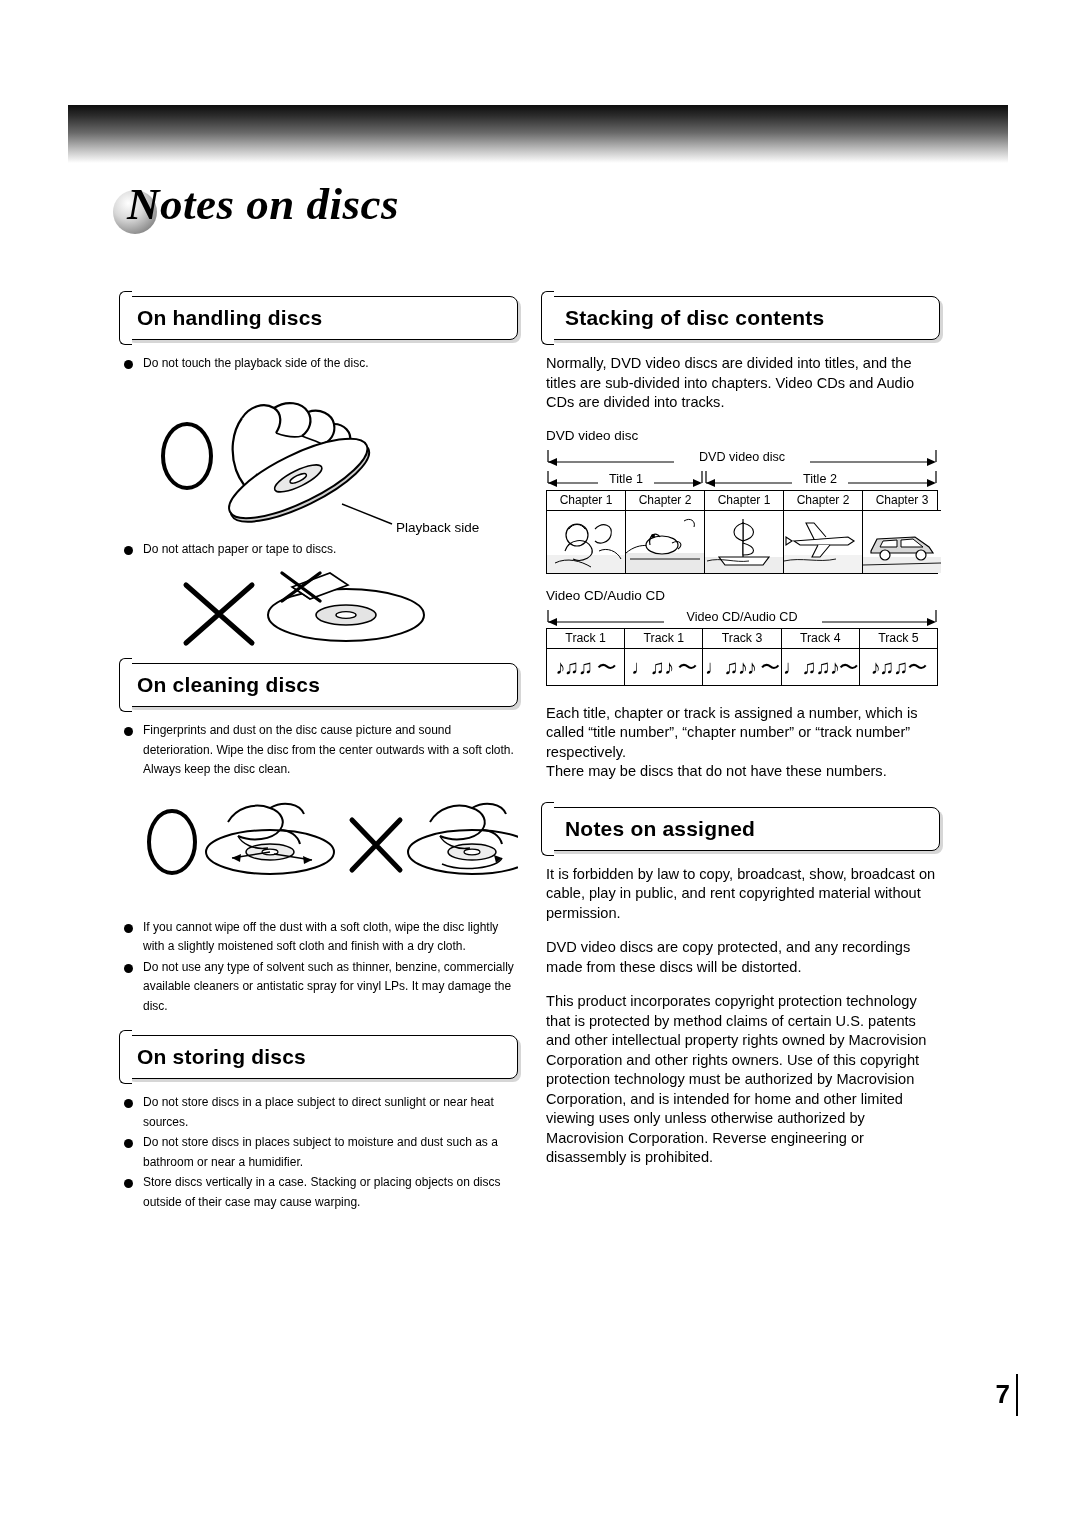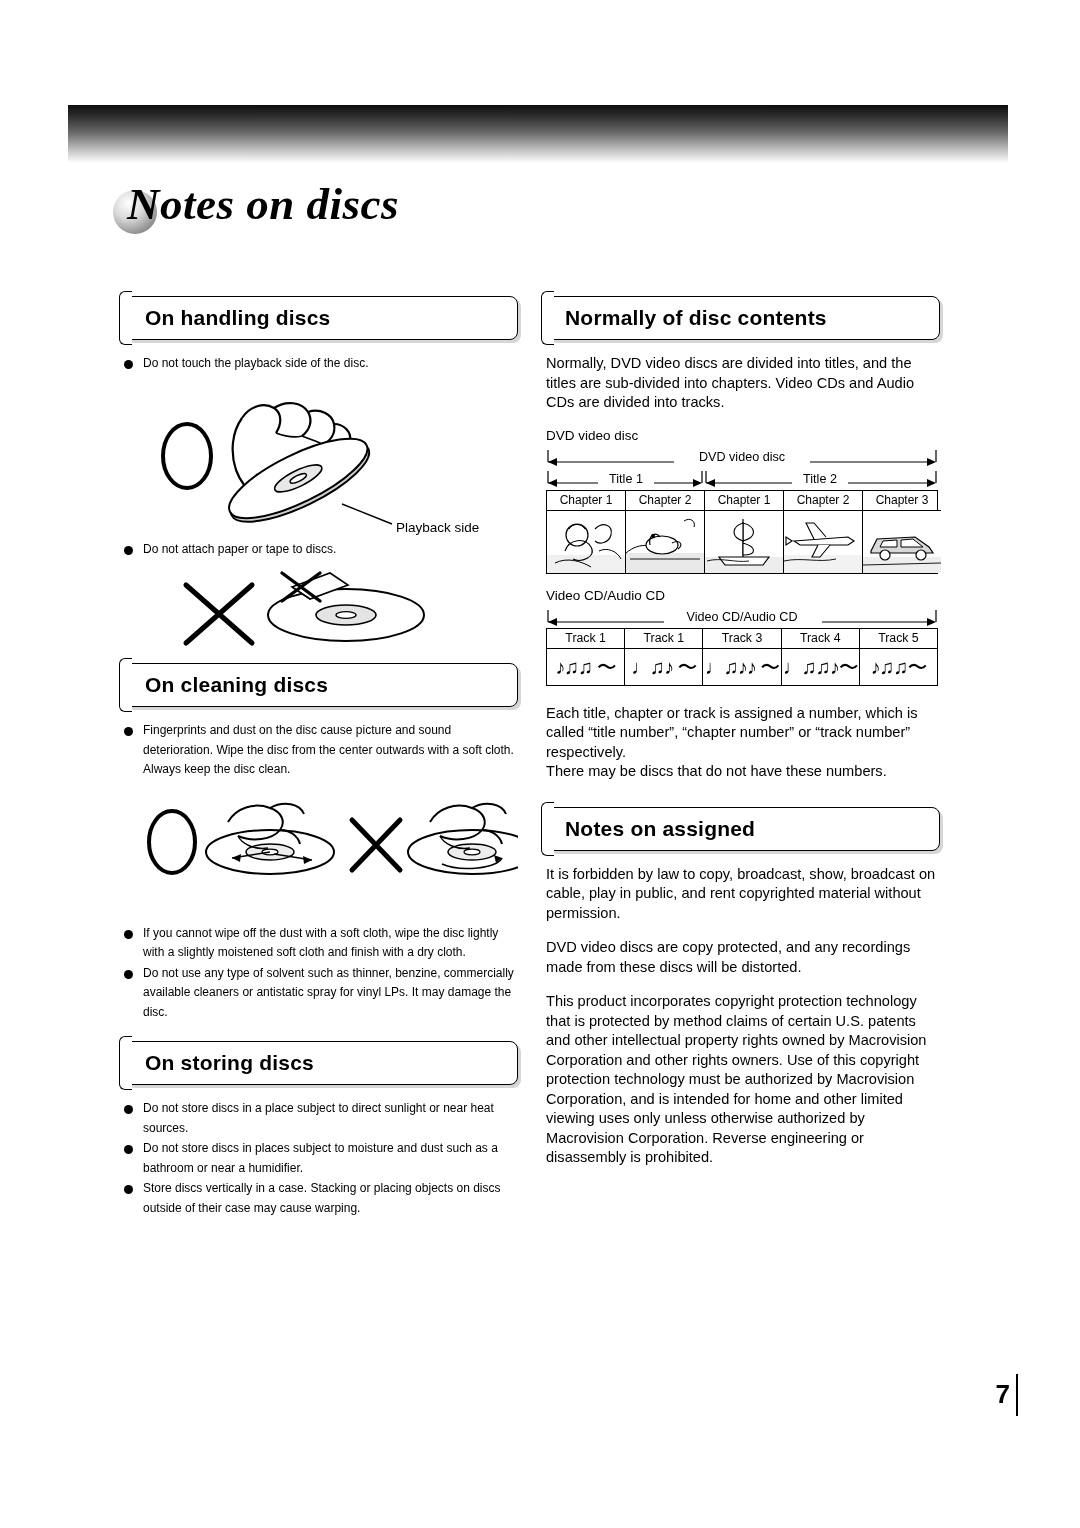--- a/index.html
+++ b/index.html
@@ -87,21 +87,21 @@
     width: 12px;
     height: 52px;
     background: #fff;
     border-left: 1.6px solid #000;
     border-top: 1.6px solid #000;
     border-bottom: 1.6px solid #000;
     border-radius: 6px 0 0 6px;
   }
   .heading span {
     position: absolute;
-    left: 20px;
+    left: 12px;
     top: 50%;
     transform: translateY(-50%);
     font-size: 21px;
     font-weight: bold;
     letter-spacing: 0.2px;
     white-space: nowrap;
   }
   .heading.wide span { left: 18px; }
 
   
@@ -318,42 +318,42 @@
       <path d="M306 36 C314 22 332 16 348 22 C360 26 364 36 358 44 C350 54 330 56 316 50" fill="none" stroke="#000" stroke-width="2"></path>
       <path d="M316 50 C320 58 332 64 346 62" fill="none" stroke="#000" stroke-width="1.5"></path>
       <path d="M358 44 C368 44 376 50 378 58" fill="none" stroke="#000" stroke-width="2"></path>
       <path d="M348 22 C362 14 378 18 382 28" fill="none" stroke="#000" stroke-width="2"></path>
 
       <path d="M318 78 A 34 12 0 0 0 378 72" fill="none" stroke="#000" stroke-width="1.6"></path>
       <path d="M378 72 l-8 -3 l2 8 z" fill="#000"></path>
     </svg>
   </div>
 
-  <ul class="bl" style="margin-top:20px;">
+  <ul class="bl" style="margin-top:14px;">
     <li>If you cannot wipe off the dust with a soft cloth, wipe the disc lightly with a slightly moistened soft cloth and finish with a dry cloth.</li>
     <li>Do not use any type of solvent such as thinner, benzine, commercially available cleaners or antistatic spray for vinyl LPs. It may damage the disc.</li>
   </ul>
 
   <div class="spacer-18"></div>
 
   <div class="heading">
     <span>On storing discs</span>
   </div>
 
   <ul class="bl">
     <li>Do not store discs in a place subject to direct sunlight or near heat sources.</li>
     <li>Do not store discs in places subject to moisture and dust such as a bathroom or near a humidifier.</li>
     <li>Store discs vertically in a case. Stacking or placing objects on discs outside of their case may cause warping.</li>
   </ul>
 </div>
 
 <div class="col-right">
 
   <div class="heading wide">
-    <span>Normally of disc contents</span>
+    <span>Stacking of disc contents</span>
   </div>
 
   <p class="para">Normally, DVD video discs are divided into titles, and the titles are sub-divided into chapters. Video CDs and Audio CDs are divided into tracks.</p>
 
   <div class="struct-caption">DVD video disc</div>
 
   <div style="width:392px;">
 
     <svg width="392" height="22" viewBox="0 0 392 22" style="display:block;">
       <path d="M2 16 L2 4 M2 16 L388 16 M390 16 L390 4" stroke="#000" stroke-width="1.2" fill="none"></path>

